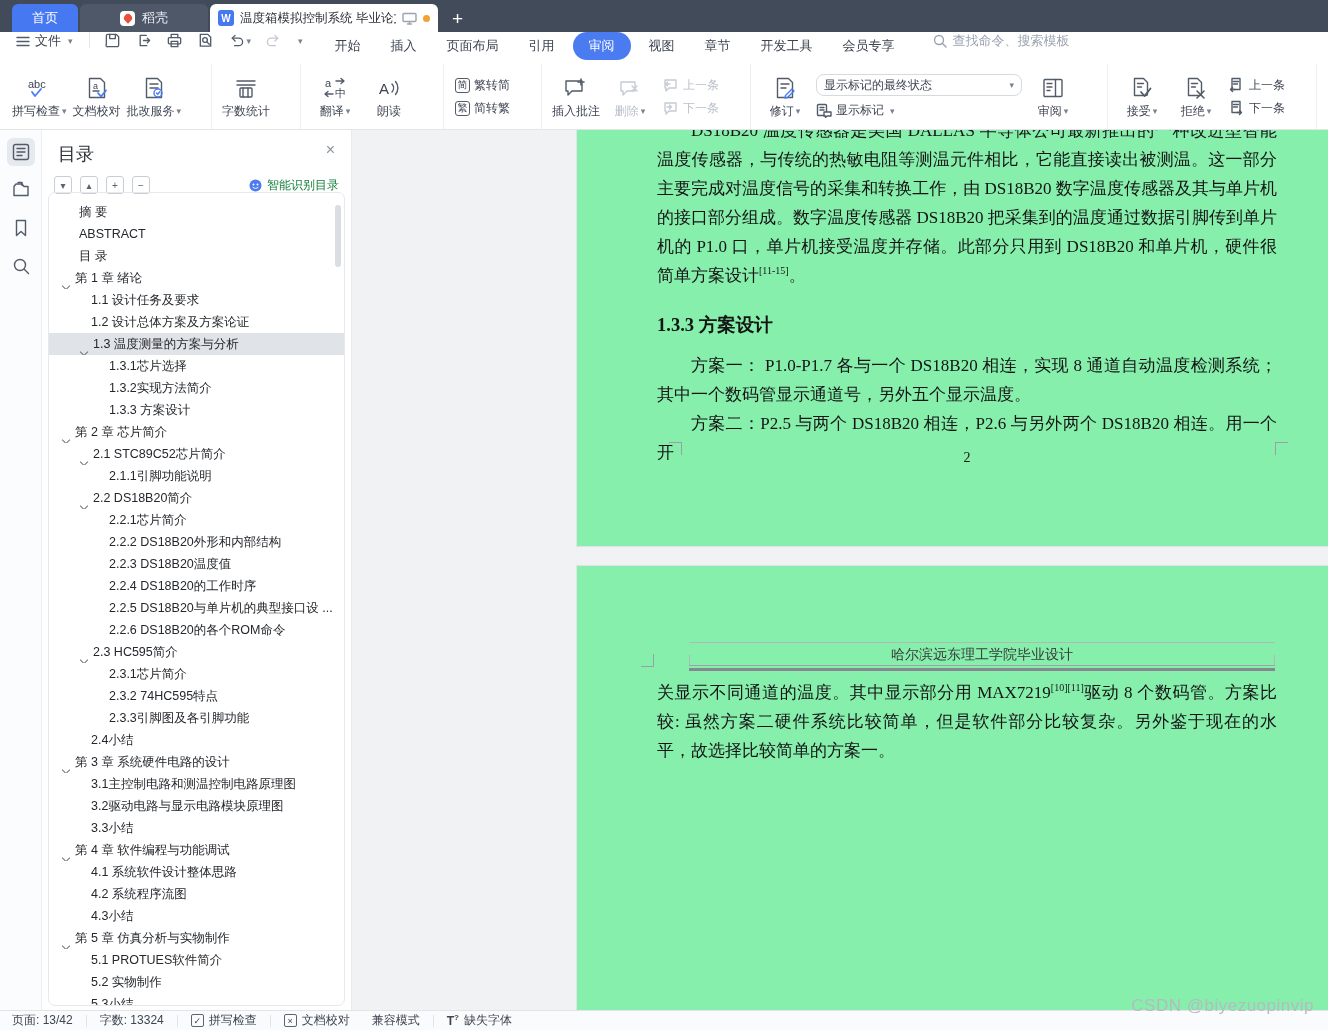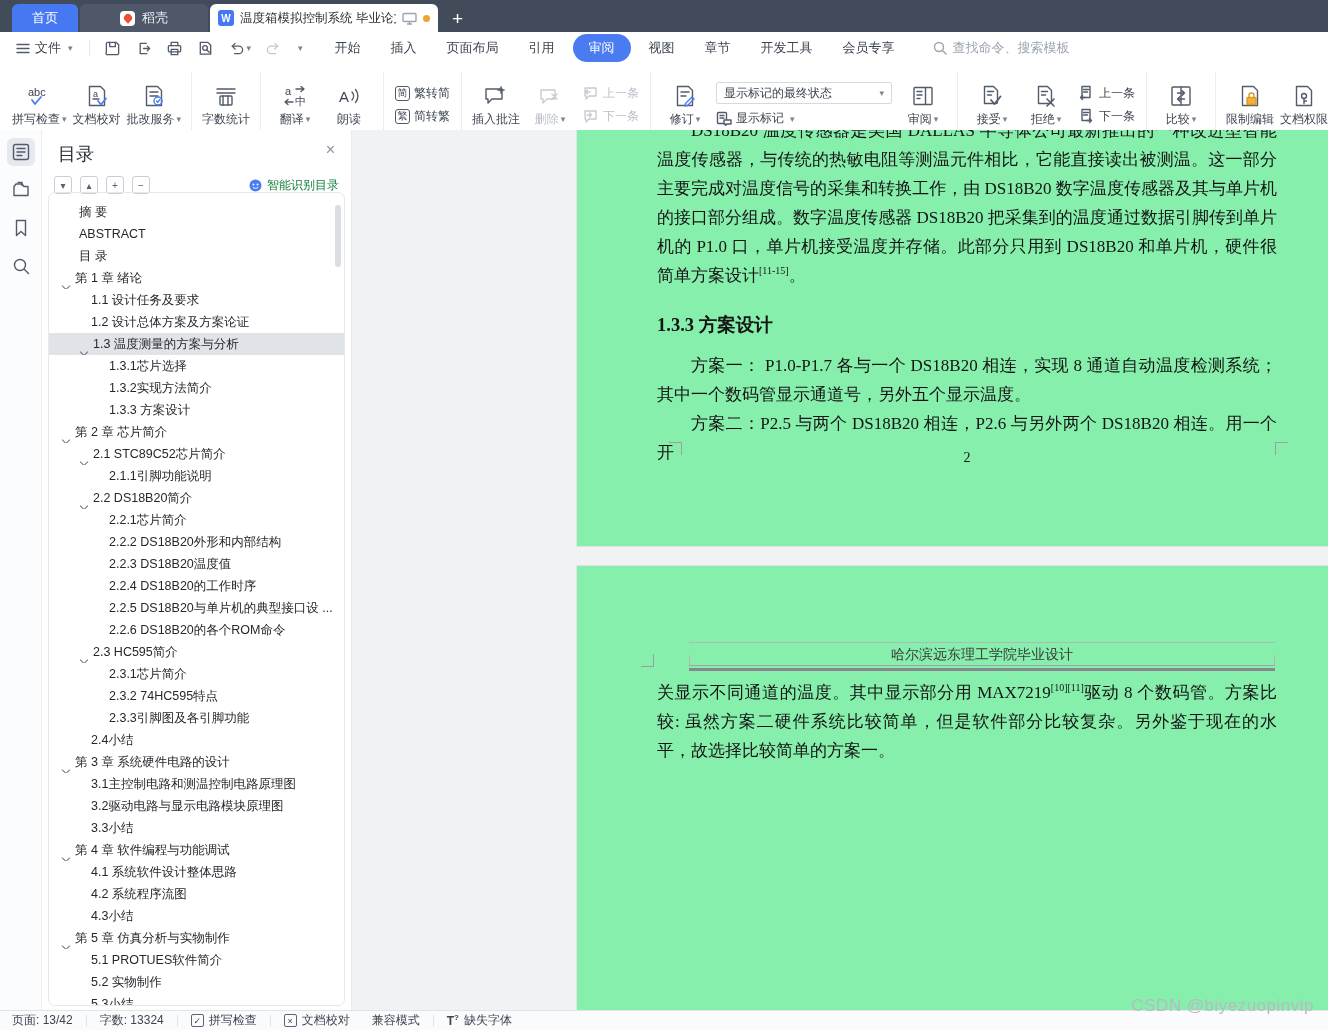--- a/index.html
+++ b/index.html
@@ -15,46 +15,46 @@
   .docer-badge { width:15px; height:15px; background:#fff; border-radius:4px; display:inline-flex; align-items:center; justify-content:center; }
   .docer-flame { width:8px; height:8px; background:#e8503a; border-radius:50% 50% 50% 0; transform:rotate(-45deg); }
   .ttab-doc { width:228px; margin-left:2px; background:#fff; color:#2b2f36; gap:6px; padding:0 8px; }
   .wps-logo { width:16px; height:16px; background:#4678f2; border-radius:3px; color:#fff; font-size:10px; font-weight:bold; display:inline-flex; align-items:center; justify-content:center; flex:0 0 auto; }
   .ttab-doc .doc-title { white-space:nowrap; overflow:hidden; font-size:12.5px; }
   .share-screen { color:#9aa3af; display:inline-flex; }
   .dirty-dot { width:7px; height:7px; border-radius:50%; background:#f0a32f; flex:0 0 auto; }
   .ttab-plus { color:#fff; font-size:19px; margin:0 0 4px 14px; line-height:1; }
 
   
-  .menubar { position:absolute; left:0; top:32px; right:0; height:32px; background:#fff; display:flex; align-items:center; font-size:13px; }
+  .menubar { position:absolute; left:0; top:32px; right:0; height:32px; background:#fff; display:flex; align-items:flex-start; font-size:13px; }
   .file-btn { display:flex; align-items:center; gap:5px; padding:0 10px 0 16px; color:#3e4552; }
   .vsep { width:1px; height:16px; background:#e6e8ec; margin:0 6px; }
   .qbar { display:flex; align-items:center; gap:14px; padding:0 8px; }
   .qicon { display:inline-flex; align-items:center; color:#4c5563; }
   .qicon.dis svg { stroke:#c3c8d0; }
   .menu-tabs { display:flex; align-items:center; gap:6px; margin-left:12px; }
   .mtab { padding:5px 12px; color:#3e4552; white-space:nowrap; }
   .mtab.active { background:#4a7bf0; color:#fff; border-radius:15px; padding:5px 16px; }
   .cmd-search { display:flex; align-items:center; gap:6px; color:#9aa3b0; margin-left:26px; }
   .caret { font-size:9px; color:#7a828e; margin-left:2px; }
 
   
-  .ribbon { position:absolute; left:0; top:72px; right:0; height:66px; background:#fff; border-bottom:1px solid #e3e5e8; display:flex; align-items:flex-start; padding:0 2px; overflow:hidden; }
+  .ribbon { position:absolute; left:0; top:64px; right:0; height:66px; background:#fff; border-bottom:1px solid #e3e5e8; display:flex; align-items:flex-start; padding:0 2px; overflow:hidden;gap:20px; }
   .rgroup { display:flex; align-items:center; padding:0 7px; position:relative; height:100%; }
   .rgroup + .rgroup { border-left:1px solid #eceef1; }
   .rbtn { display:flex; flex-direction:column; align-items:center; justify-content:center; gap:3px; min-width:54px; padding:0 3px; height:60px; font-size:12px; color:#3e4552; white-space:nowrap; }
   .rbtn .ric { height:26px; display:flex; align-items:flex-end; }
   .rlabel { display:flex; align-items:center; }
   .rbtn.dis, .rsmall.dis { color:#b9bfc9; }
   .rbtn.dis svg, .rsmall.dis svg { stroke:#c6ccd4; }
   .rstack { display:flex; flex-direction:column; justify-content:center; gap:6px; padding:0 4px; }
   .rsmall { display:flex; align-items:center; gap:4px; font-size:12px; color:#3e4552; white-space:nowrap; }
   .cjk-badge { width:15px; height:15px; border:1px solid #515b69; border-radius:3px; font-size:10px; display:inline-flex; align-items:center; justify-content:center; color:#3e4552; }
   .rcol { display:flex; flex-direction:column; justify-content:center; gap:6px; padding:0 4px; }
-  .rcombo { width:176px; height:22px; border:1px solid #d6dae0; border-radius:2px; display:flex; align-items:center; justify-content:space-between; padding:2px 7px; font-size:12px; color:#3e4552; white-space:nowrap; }
+  .rcombo { width:206px; height:22px; border:1px solid #d6dae0; border-radius:8px; display:flex; align-items:center; justify-content:space-between; padding:2px 7px; font-size:12px; color:#3e4552; white-space:nowrap; }
   svg.ic { stroke:#515b69; fill:none; stroke-width:1.4; stroke-linecap:round; stroke-linejoin:round; }
   svg.ic text { stroke:none; fill:#3e4552; }
 
   
   .sidestrip { position:absolute; left:0; top:130px; width:42px; bottom:20px; background:#fbfcfd; border-right:1px solid #eceef1; display:flex; flex-direction:column; align-items:center; padding-top:8px; gap:10px; }
   .sicon { width:28px; height:28px; border-radius:6px; display:flex; align-items:center; justify-content:center; color:#4c5563; }
   .sicon.active { background:#e6e9ee; }
 
   
   .tocpanel { position:absolute; left:42px; top:130px; width:310px; bottom:20px; background:#fff; border-right:1px solid #e8eaed; }

